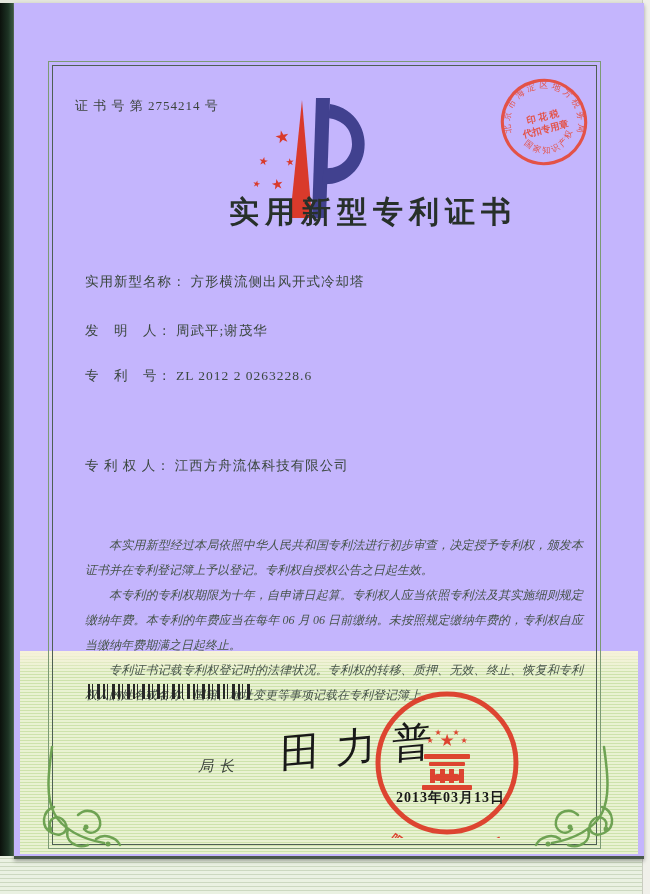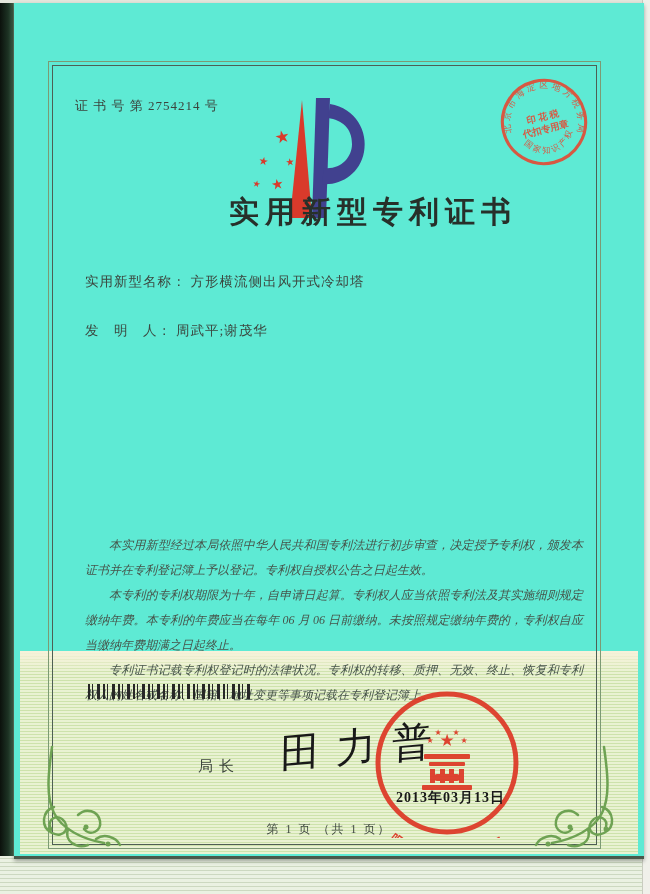--- a/index.html
+++ b/index.html
@@ -8,21 +8,21 @@
   
   .spine{position:absolute;left:0;top:0;width:15px;height:894px;
     background:linear-gradient(90deg,#0b110c 0%,#1d3324 55%,#3c5a44 85%,#9aa795 100%);}
   .edge-right{position:absolute;right:0;top:0;width:7px;height:894px;background:#f0f0ea;
     border-left:1px solid #c9ccc0;}
   .edge-bottom{position:absolute;left:0;bottom:0;width:650px;height:38px;
     background:repeating-linear-gradient(0deg,#eaf1e2 0 3px,#ccd8c0 3px 4px);}
   .edge-top{position:absolute;left:0;top:0;width:650px;height:3px;background:#e4e6dc;}
 
   
-  .page{position:absolute;left:14px;top:3px;width:630px;height:853px;background:#5eead4;
+  .page{position:absolute;left:14px;top:3px;width:630px;height:853px;background:#c4b5fd;
     border-bottom:3px solid #49584b;box-shadow:0 2px 4px rgba(0,0,0,.35);}
 
   
   .band{position:absolute;left:6px;top:648px;width:618px;height:203px;z-index:1;
     background-image:linear-gradient(#f7f2da, rgba(247,242,218,0) 22px),
       repeating-linear-gradient(0deg,#e9f2d2 0 2px,#cde2ab 2px 3px);}
 
   
   .frame{position:absolute;left:34px;top:58px;width:551px;height:786px;z-index:2;
     border:1.5px solid #7c9a74;}
@@ -39,21 +39,21 @@
 
   .paras{position:absolute;left:71px;top:530px;width:498px;z-index:3;font-size:12px;
     color:#46544a;line-height:25px;font-style:italic;text-align:justify;}
   .paras p{margin:0;text-indent:2em;}
 
   .barcode{position:absolute;left:74px;top:681px;width:162px;height:15px;z-index:3;
     background:repeating-linear-gradient(90deg,#272727 0 2px,rgba(0,0,0,0) 2px 4px,
       #272727 4px 5px,rgba(0,0,0,0) 5px 9px,#272727 9px 12px,rgba(0,0,0,0) 12px 15px);}
 
   .juzhang{position:absolute;left:184px;top:754px;z-index:3;font-size:15px;color:#3a423a;
-    letter-spacing:6px;}
+    letter-spacing:6px;font-style:italic;}
   .signature{position:absolute;left:266px;top:716px;z-index:3;font-size:40px;color:#191919;
     letter-spacing:16px;transform:rotate(-5deg) skewX(-6deg);
     font-family:"Liberation Serif","DejaVu Serif",serif;}
 
   .seal{position:absolute;left:358px;top:685px;z-index:4;}
   .seal-date{position:absolute;left:382px;top:786px;z-index:5;font-size:14px;color:#181818;
     font-weight:bold;letter-spacing:1px;}
   .tax-stamp{position:absolute;left:478px;top:67px;z-index:4;}
   .logo{position:absolute;left:236px;top:93px;z-index:3;}
   .ornament{position:absolute;z-index:2;}
@@ -144,20 +144,26 @@
     </svg>
 
     <div class="title">实用新型专利证书</div>
 
     <div class="frow" style="top:270px">
       <span class="lab">实用新型名称：</span><span class="val">方形横流侧出风开式冷却塔</span>
     </div>
     <div class="frow" style="top:319px">
       <span class="lab">发　明　人：</span><span class="val">周武平;谢茂华</span>
     </div>
+    <div class="frow" style="top:364px">
+      <span class="lab">专　利　号：</span><span class="val">ZL 2012 2 0263228.6</span>
+    </div>
+    <div class="frow" style="top:454px">
+      <span class="lab">专 利 权 人：</span><span class="val">江西方舟流体科技有限公司</span>
+    </div>
 
     <div class="paras">
       <p>本实用新型经过本局依照中华人民共和国专利法进行初步审查，决定授予专利权，颁发本证书并在专利登记簿上予以登记。专利权自授权公告之日起生效。</p>
       <p>本专利的专利权期限为十年，自申请日起算。专利权人应当依照专利法及其实施细则规定缴纳年费。本专利的年费应当在每年 06 月 06 日前缴纳。未按照规定缴纳年费的，专利权自应当缴纳年费期满之日起终止。</p>
       <p>专利证书记载专利权登记时的法律状况。专利权的转移、质押、无效、终止、恢复和专利权人的姓名或名称、国籍、地址变更等事项记载在专利登记簿上。</p>
     </div>
 
     <div class="barcode"></div>
 
     <div class="juzhang">局长</div>
@@ -185,15 +191,14 @@
           <rect x="68" y="81" width="5" height="14"></rect>
           <rect x="77" y="81" width="5" height="14"></rect>
           <rect x="87" y="81" width="5" height="14"></rect>
           <rect x="50" y="97" width="50" height="5" rx="1"></rect>
           <rect x="62" y="86" width="26" height="7" rx="3"></rect>
         </g>
       </g>
     </svg>
     <div class="seal-date">2013年03月13日</div>
 
-    <div class="footer">第 1 页 （共 1 页）</div>
   </div>
 </div>
 
 </body></html>

